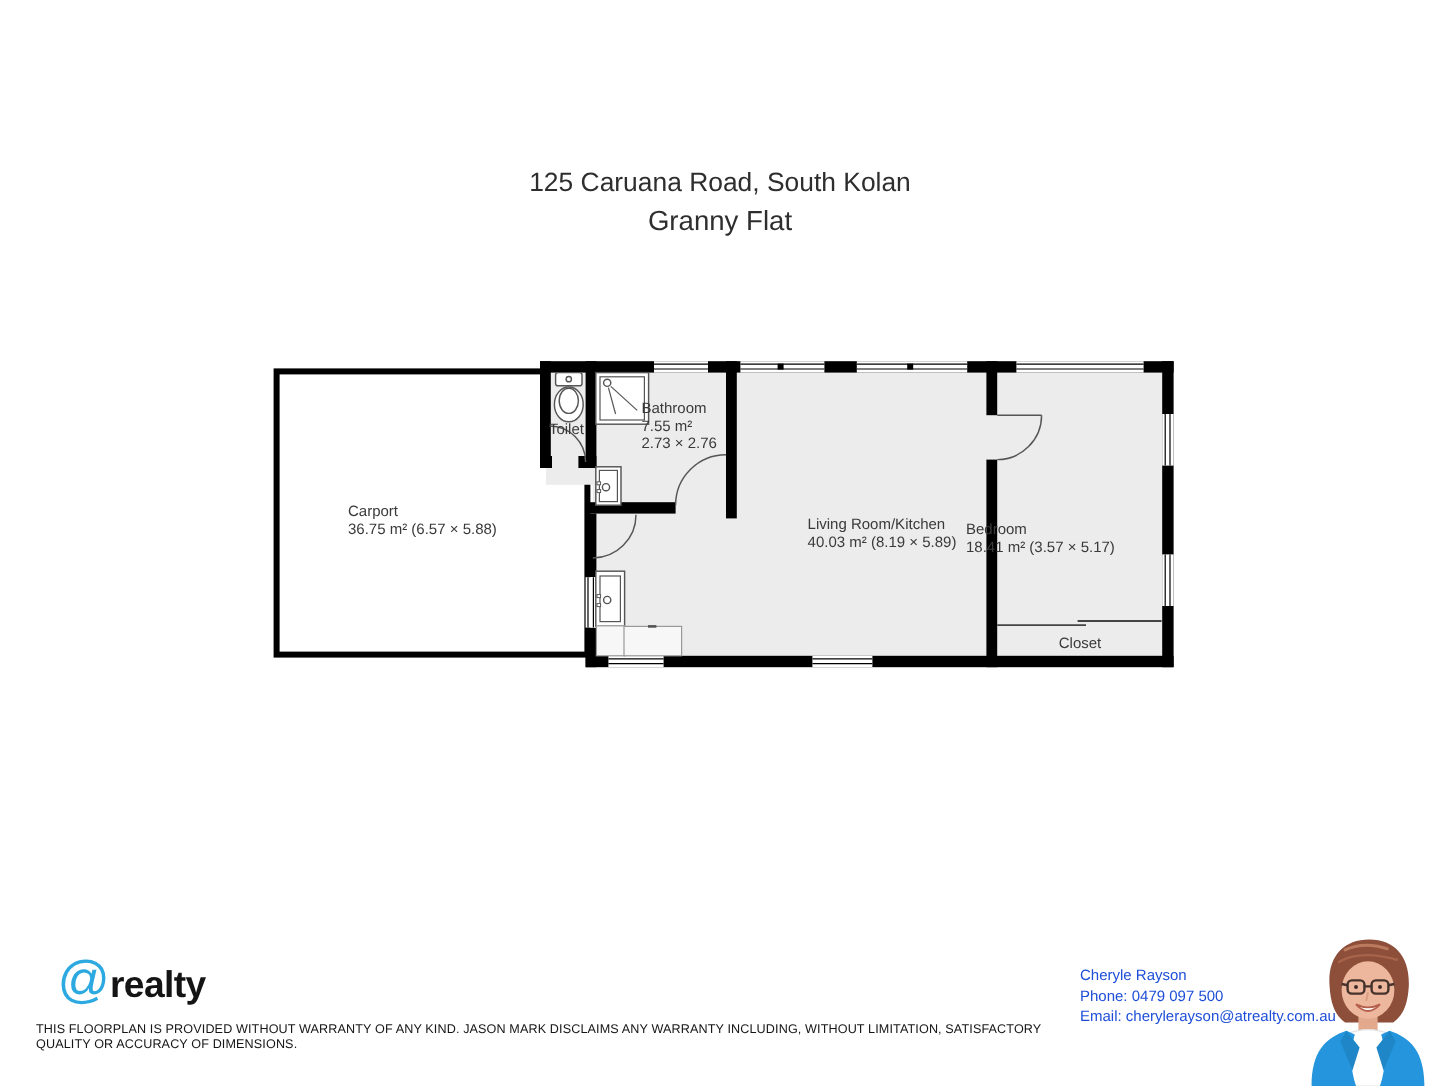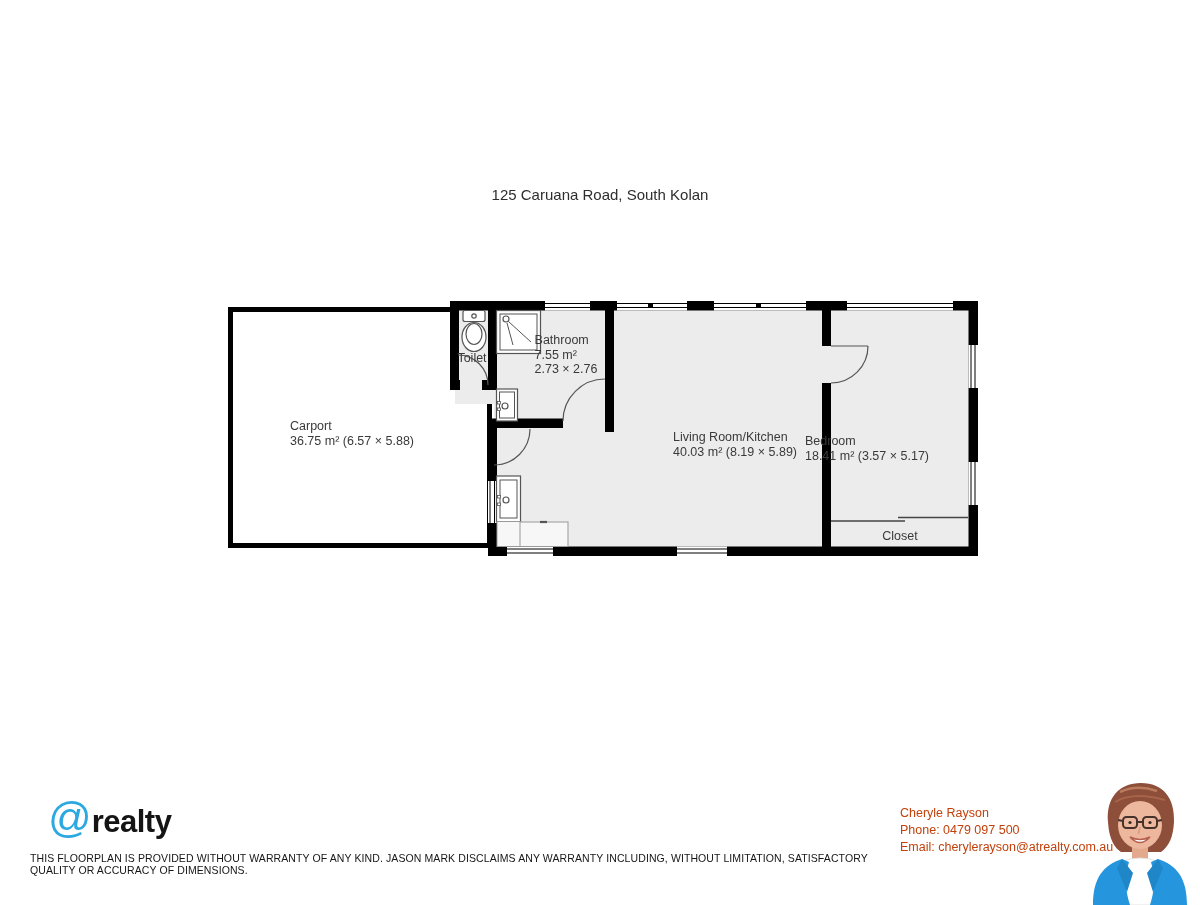--- a/index.html
+++ b/index.html
@@ -3,40 +3,41 @@
 <meta charset="utf-8">
 <style>
   html,body{margin:0;padding:0;}
   body{
     width:1200px;height:905px;position:relative;background:#ffffff;
     font-family:"Liberation Sans",sans-serif;overflow:hidden;
   }
   .abs{position:absolute;}
   
   .title-block{left:0;top:136px;width:1200px;text-align:center;color:#2e2e2e;}
-  .title-line1{font-size:15px;line-height:32px;margin-top:43px;}
+  .title-line1{font-size:22px;line-height:32px;}
   .title-line2{font-size:23px;line-height:32px;}
   
   .plan-svg{left:0;top:0;}
   
   .room-label{position:absolute;transform:translateX(-50%);text-align:left;
     color:#3a3a3a;font-size:12.5px;line-height:14.5px;white-space:nowrap;}
   
   .logo{left:48px;top:797px;display:flex;align-items:baseline;}
   .logo-at{color:#2BA9E0;font-size:43px;font-weight:400;line-height:40px;}
   .logo-name{color:#141414;font-size:31px;font-weight:bold;letter-spacing:-0.5px;}
   .disclaimer{left:30px;top:852px;width:860px;font-size:10.5px;color:#151515;letter-spacing:0.1px;}
-  .agent-block{left:900px;top:805px;color:#c2410c;font-size:12.5px;line-height:17px;}
+  .agent-block{left:900px;top:805px;color:#1d4ed8;font-size:12.5px;line-height:17px;}
   .agent-photo{left:1075px;top:778px;}
 </style>
 </head>
 <body>
 
 <div class="abs title-block">
   <div class="title-line1">125 Caruana Road, South Kolan</div>
+  <div class="title-line2">Granny Flat</div>
 </div>
 
 <svg class="abs plan-svg" width="1200" height="905" viewBox="0 0 1200 905" xmlns="http://www.w3.org/2000/svg">
 
   <rect x="230.5" y="309.5" width="259" height="236" fill="#ffffff" stroke="#000000" stroke-width="5"></rect>
 
   <polygon points="455,301 970,301 970,552 494,552 494,404 455,404" fill="#ececec"></polygon>
 
   <g fill="#000000">
     <rect x="450" y="301" width="528" height="9.5"></rect>

